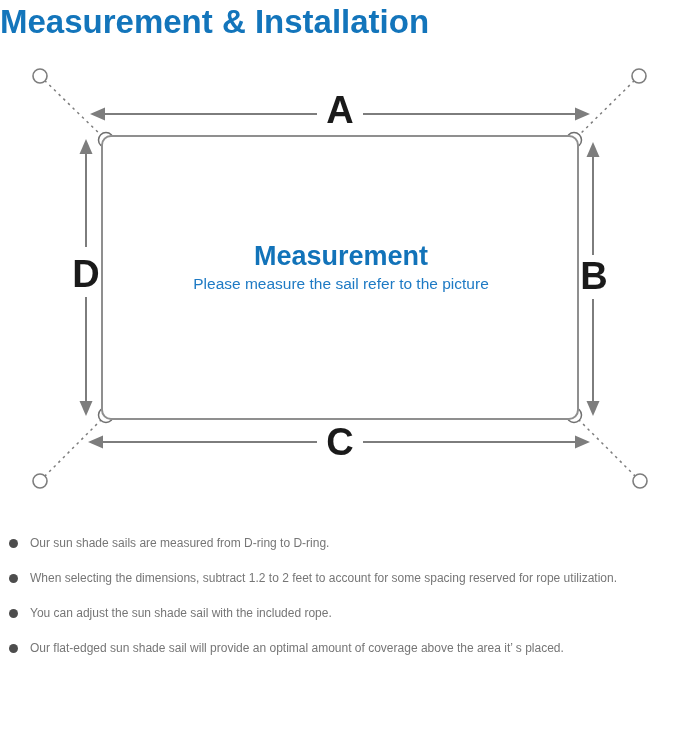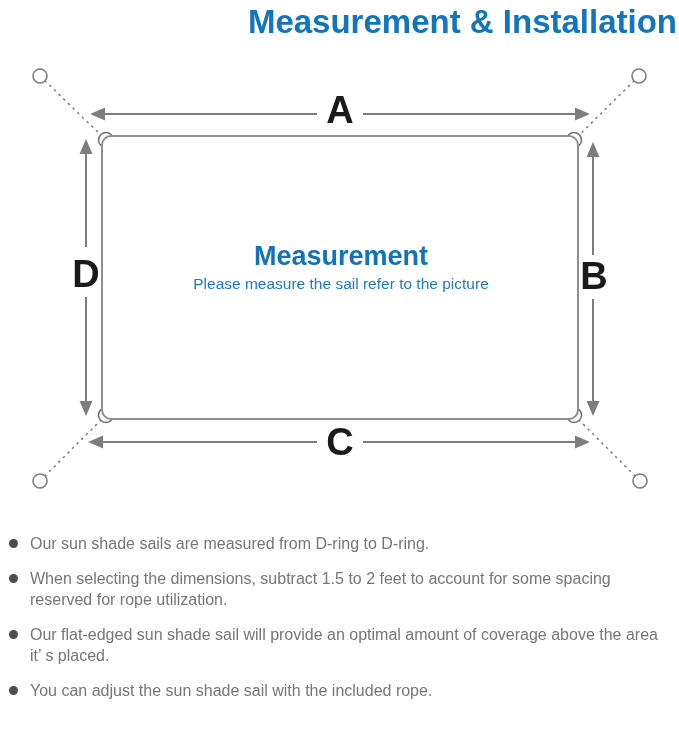--- a/index.html
+++ b/index.html
@@ -2,21 +2,21 @@
 <html><head>
 <meta charset="utf-8">
 <style>
   * { margin: 0; padding: 0; box-sizing: border-box; }
   html, body { width: 679px; height: 739px; background: #ffffff; overflow: hidden; }
   body { font-family: "Liberation Sans", sans-serif; }
 
   .page-title {
     width: 677px;
     padding-top: 3px;
-    text-align: right;
+    text-align: left;
     font-size: 33px;
     font-weight: bold;
     letter-spacing: 0px;
     height: 57px;
   }
 
   .diagram-wrap { width: 679px; height: 450px; }
   svg { display: block; }
 
   .dim-label {
@@ -37,21 +37,21 @@
   .notes {
     list-style: none;
     margin-top: 26px;
     padding: 0 6px 0 9px;
   }
   .notes li {
     display: flex;
     align-items: flex-start;
     margin-bottom: 14px;
     color: #767676;
-    font-size: 16px;
+    font-size: 12px;
     line-height: 21px;
   }
   .bullet-dot {
     flex: 0 0 auto;
     width: 9px;
     height: 9px;
     border-radius: 50%;
     background: #4d4d4d;
     margin-top: 6px;
     margin-right: 12px;
@@ -127,23 +127,23 @@
   </svg>
 </div>
 
 <ul class="notes">
   <li>
     <span class="bullet-dot"></span>
     <span class="note-text">Our sun shade sails are measured from D-ring to D-ring.</span>
   </li>
   <li>
     <span class="bullet-dot"></span>
-    <span class="note-text">When selecting the dimensions, subtract 1.5 to 2 feet to account for some spacing reserved for rope utilization.</span>
+    <span class="note-text">When selecting the dimensions, subtract 1.2 to 2 feet to account for some spacing reserved for rope utilization.</span>
+  </li>
+  <li>
+    <span class="bullet-dot"></span>
+    <span class="note-text">You can adjust the sun shade sail with the included rope.</span>
   </li>
   <li>
     <span class="bullet-dot"></span>
     <span class="note-text">Our flat-edged sun shade sail will provide an optimal amount of coverage above the area it’ s placed.</span>
   </li>
-  <li>
-    <span class="bullet-dot"></span>
-    <span class="note-text">You can adjust the sun shade sail with the included rope.</span>
-  </li>
 </ul>
 
 </body></html>

